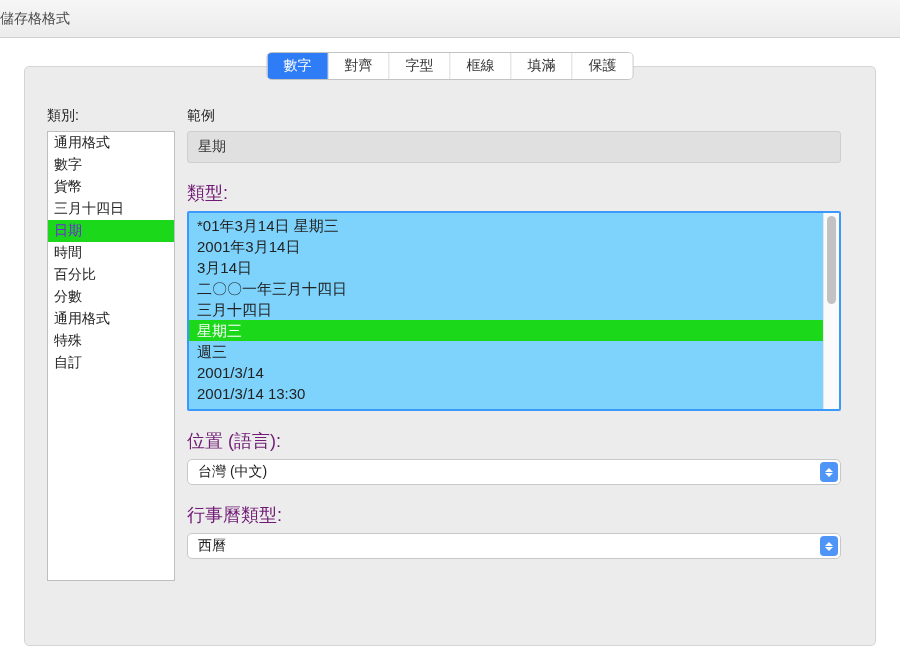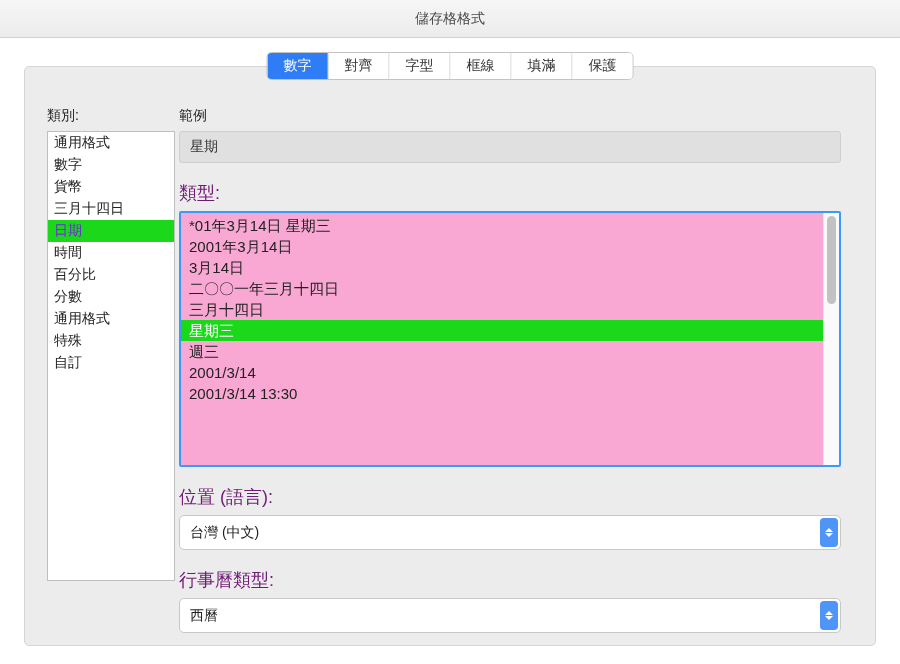--- a/index.html
+++ b/index.html
@@ -10,21 +10,21 @@
       width: 900px;
       height: 664px;
       overflow: hidden;
     }
     .titlebar {
       height: 38px;
       background: linear-gradient(#f6f6f6, #ececec);
       border-bottom: 1px solid #d0d0d0;
       display: flex;
       align-items: center;
-      justify-content: center;
+      justify-content: flex-start;
       font-size: 14px;
       color: #4a4a4a;
       font-weight: 500;
     }
     .panel {
       background: #ececec;
       margin: 28px 24px 0 24px;
       border: 1px solid #d5d5d5;
       border-radius: 5px;
       height: 580px;
@@ -50,21 +50,21 @@
       cursor: default;
       background: #fff;
     }
     .tab:last-child { border-right: none; }
     .tab.active {
       background: #2f7df6;
       color: #fff;
     }
     .content {
       display: flex;
-      gap: 4px;
+      gap: 12px;
       margin-top: 22px;
       height: 100%;
     }
     .left-col {
       width: 128px;
       flex-shrink: 0;
     }
     .right-col {
       flex: 1;
       padding-right: 12px;
@@ -95,22 +95,22 @@
       border: 1px solid #cfcfcf;
       border-radius: 3px;
       padding: 6px 10px;
       font-size: 14px;
       color: #333;
       margin-bottom: 18px;
     }
     .type-list-wrap {
       border: 2px solid #3b99fc;
       border-radius: 2px;
-      background: #f9a8d4;
-      height: 256px;
+      background: #7dd3fc;
+      height: 200px;
       display: flex;
       margin-bottom: 18px;
     }
     .type-list {
       flex: 1;
       overflow: hidden;
       padding: 2px 0;
     }
     .type-item {
       padding: 0 8px;
@@ -135,21 +135,21 @@
       left: 3px;
       right: 3px;
       height: 88px;
       background: #c2c2c2;
       border-radius: 5px;
     }
     .dropdown {
       background: #fff;
       border: 1px solid #c8c8c8;
       border-radius: 5px;
-      height: 35px;
+      height: 26px;
       display: flex;
       align-items: center;
       padding: 0 0 0 10px;
       font-size: 14px;
       color: #222;
       position: relative;
       margin-bottom: 18px;
     }
     .dropdown-arrows {
       position: absolute;

